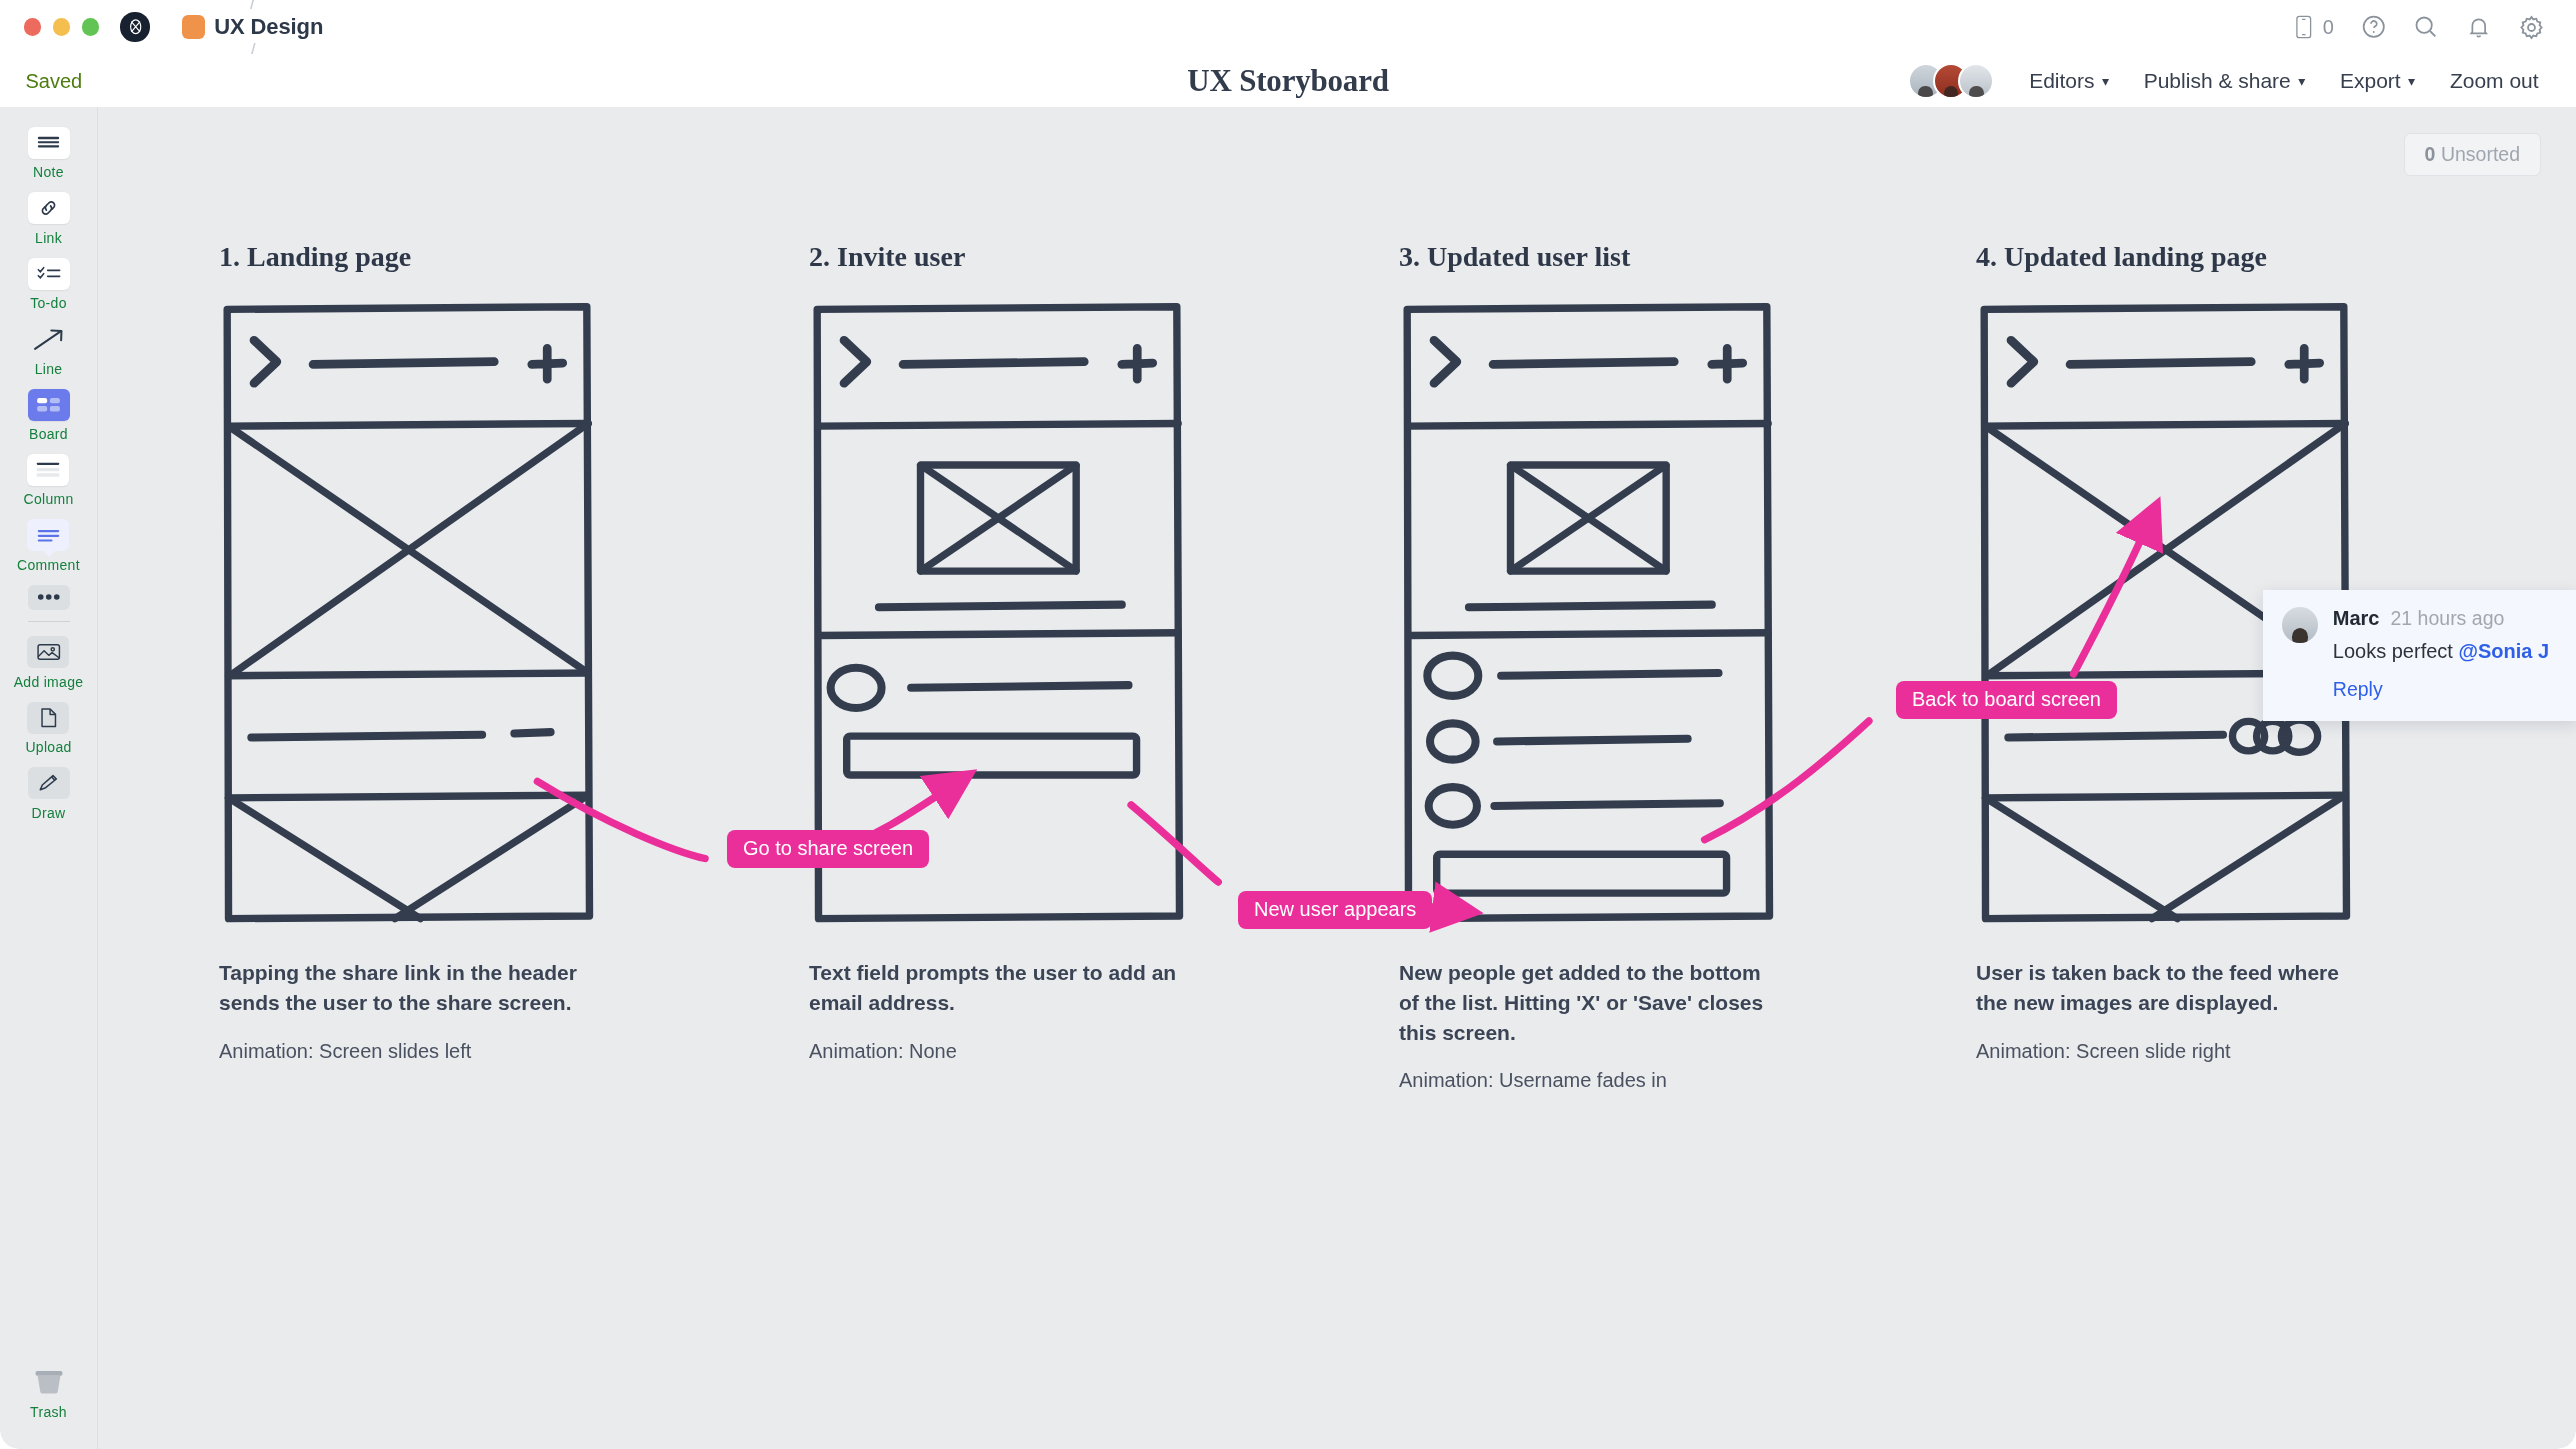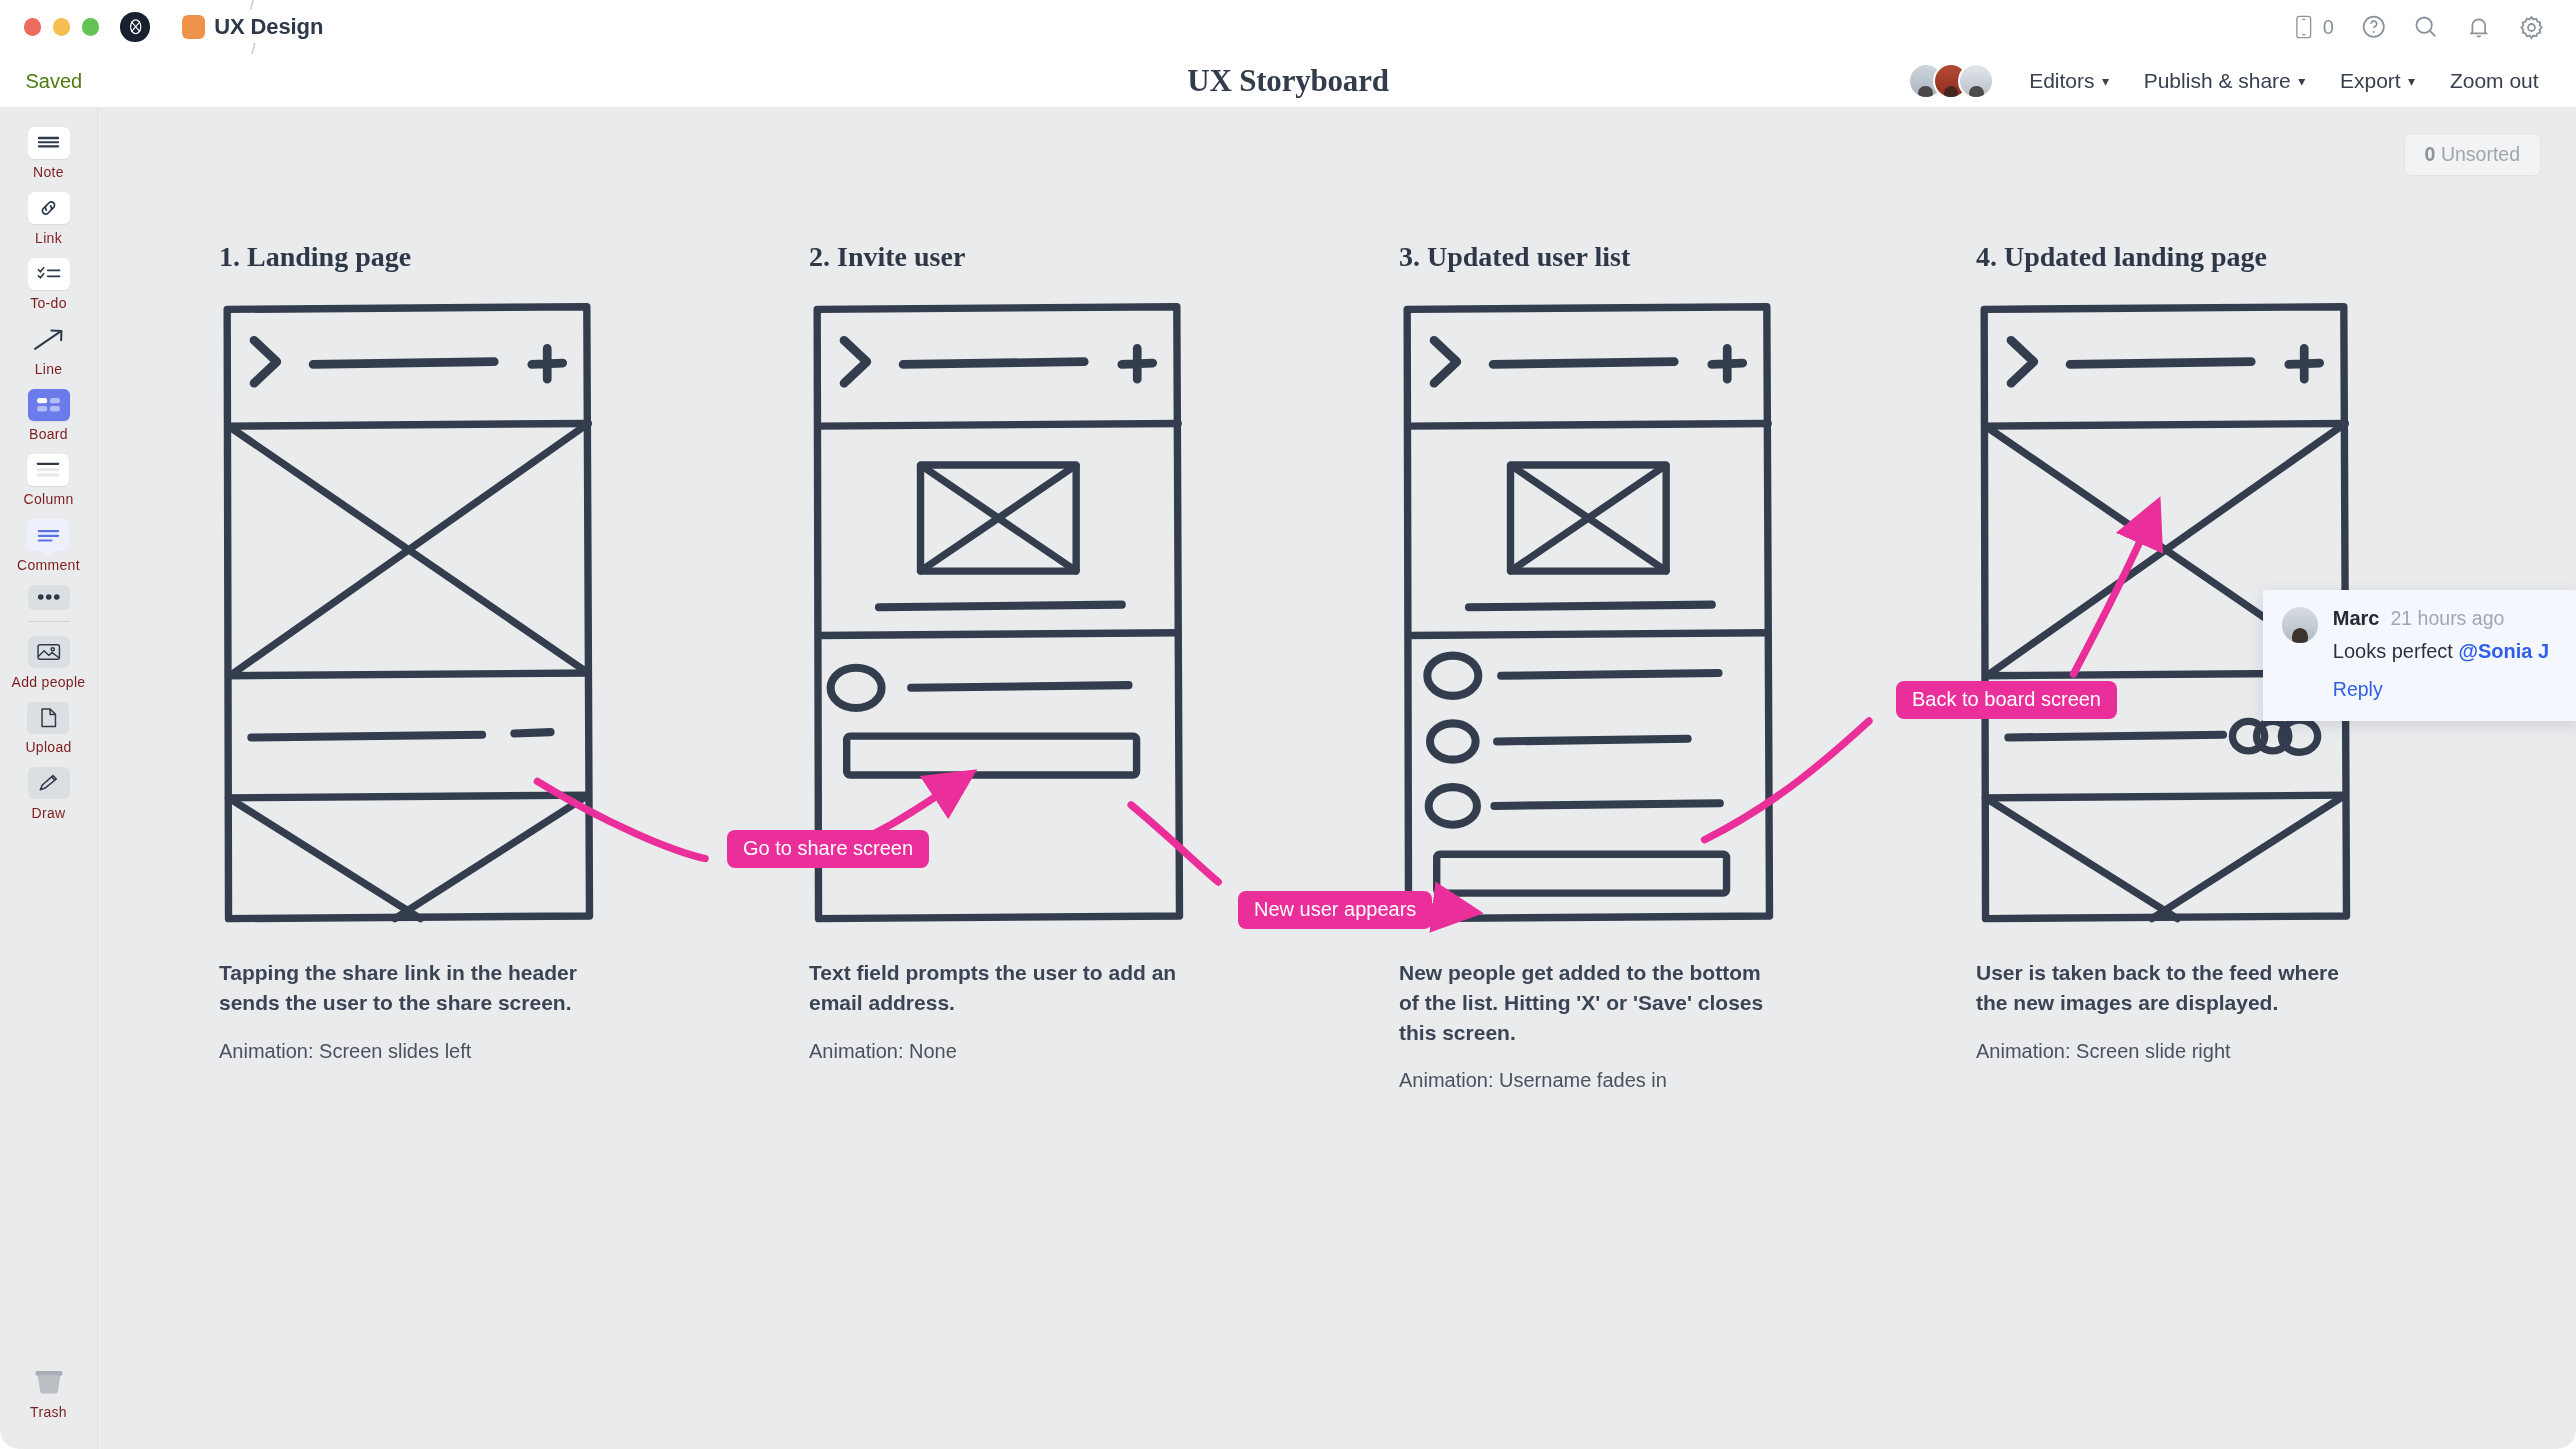--- a/index.html
+++ b/index.html
@@ -100,21 +100,21 @@
   }
   .tool-box.plain { background: transparent; box-shadow: none; }
   .tool-box.active { background: #6b7bec; }
   .tool-box.grey { background: #dcdfe2; box-shadow: none; }
   .tool-box.lilac { background: #eef1fd; box-shadow: none; position: relative; }
   .tool-box.lilac:after {
     content: ""; position: absolute; bottom: -6px; left: 50%; margin-left: -5.4px;
     border-left: 6px solid transparent; border-right: 6px solid transparent;
     border-top: 6.7px solid #eef1fd;
   }
-  .tool-label { font-size: 14px; color: #7f1d1d; margin-top: 5.4px; letter-spacing: 0.3px; }
+  .tool-label { font-size: 14px; color: #15803d; margin-top: 5.4px; letter-spacing: 0.3px; }
   .divider { width: 42px; height: 0.7px; background: #cfd3d8; margin: 8px 0 14.8px; }
   .trash-wrap { margin-top: auto; margin-bottom: 29.5px; }
   .bar { background: #2d3a4b; border-radius: 2px; }
 
   
   .canvas {
     position: absolute; left: 98px; top: 107px;
     width: 2478px; height: 1342px;
     background: #e9ebed;
     border-bottom-right-radius: 19px;
@@ -367,21 +367,21 @@
     <div class="divider"></div>
 
     <div class="tool">
       <div class="tool-box grey">
         <svg width="25.5" height="20" viewBox="0 0 38 30" fill="none" stroke="#2d3a4b" stroke-width="2.2" stroke-linejoin="round">
           <rect x="3" y="4" width="32" height="22" rx="3"></rect>
           <path d="M3 22l9-9 7 7 5-4 11 8"></path>
           <circle cx="25" cy="11" r="2.4"></circle>
         </svg>
       </div>
-      <span class="tool-label">Add people</span>
+      <span class="tool-label">Add image</span>
     </div>
 
     <div class="tool">
       <div class="tool-box grey">
         <svg width="21.5" height="21.5" viewBox="0 0 28 32" fill="none" stroke="#2d3a4b" stroke-width="2.2" stroke-linejoin="round">
           <path d="M4 3h12l8 8v18H4z"></path>
             <path d="M16 3v8h8"></path>
         </svg>
       </div>
       <span class="tool-label">Upload</span>

